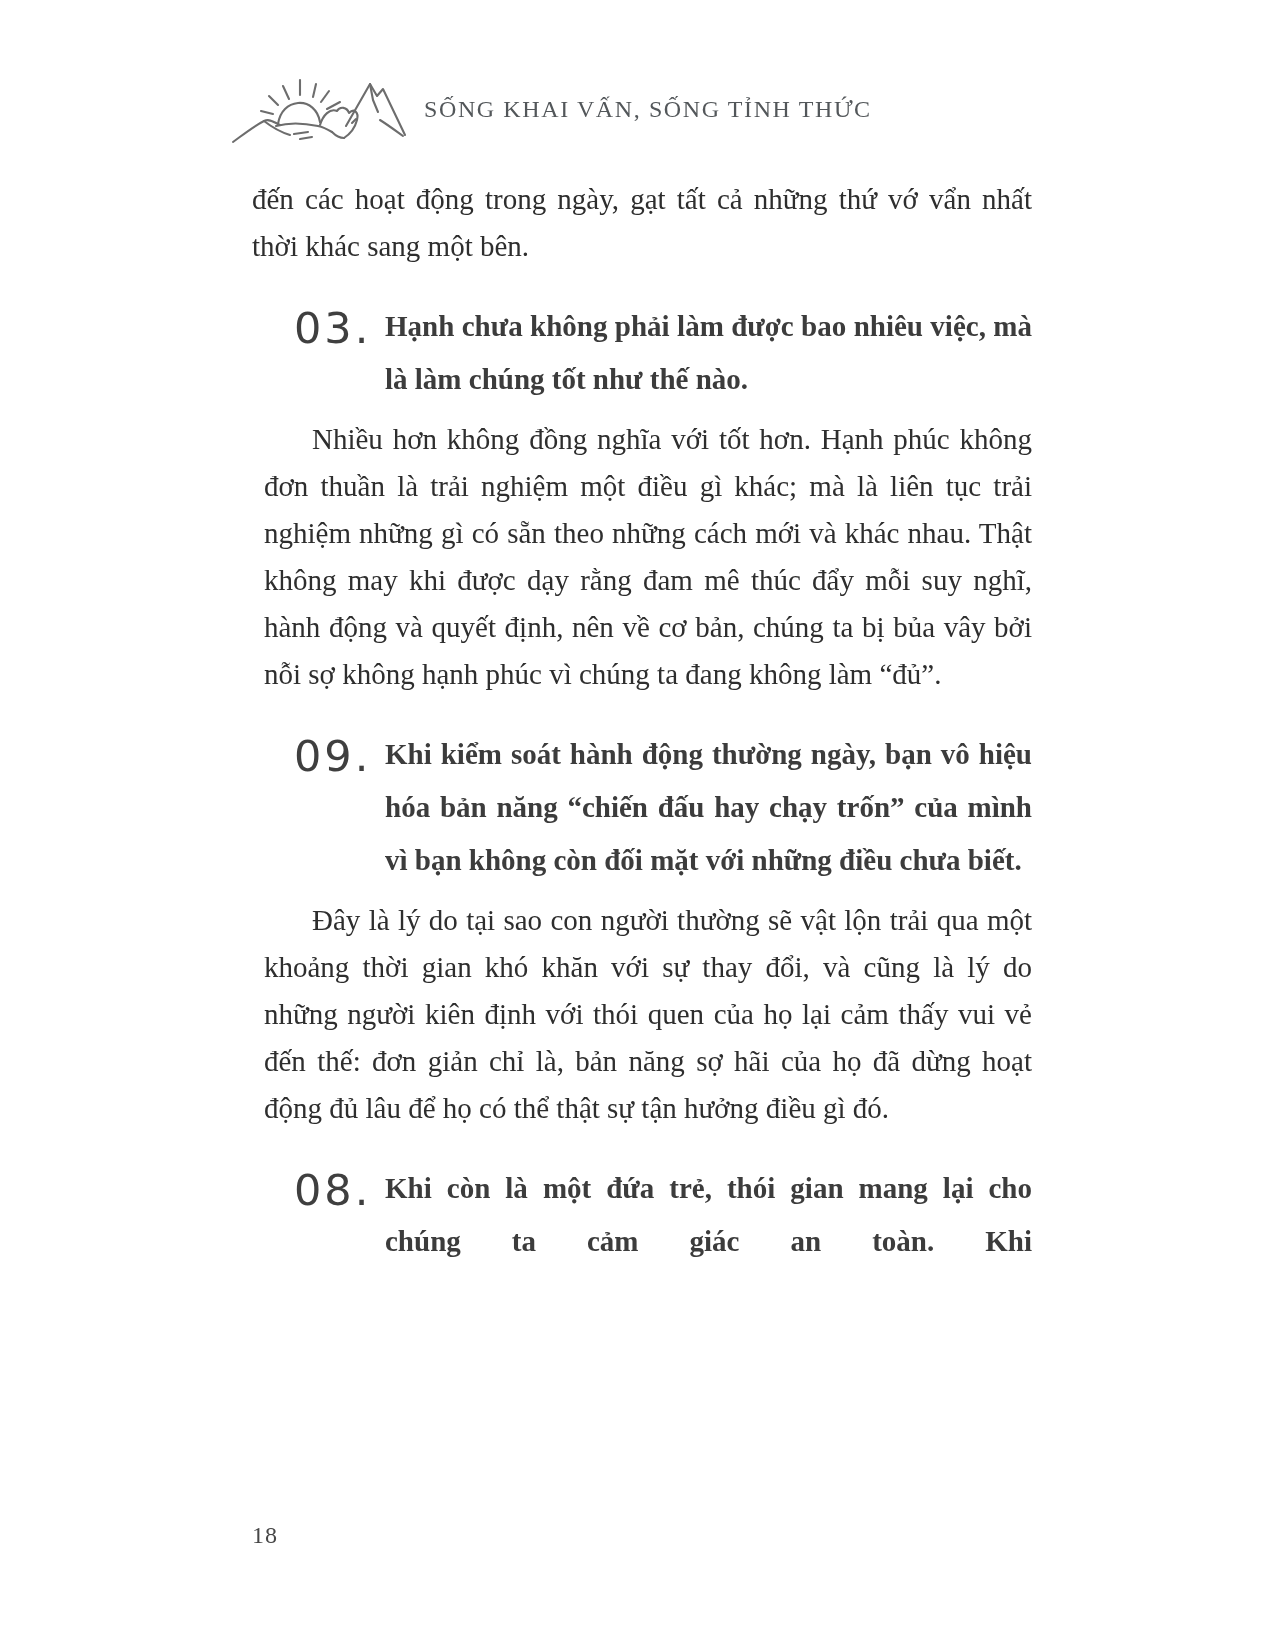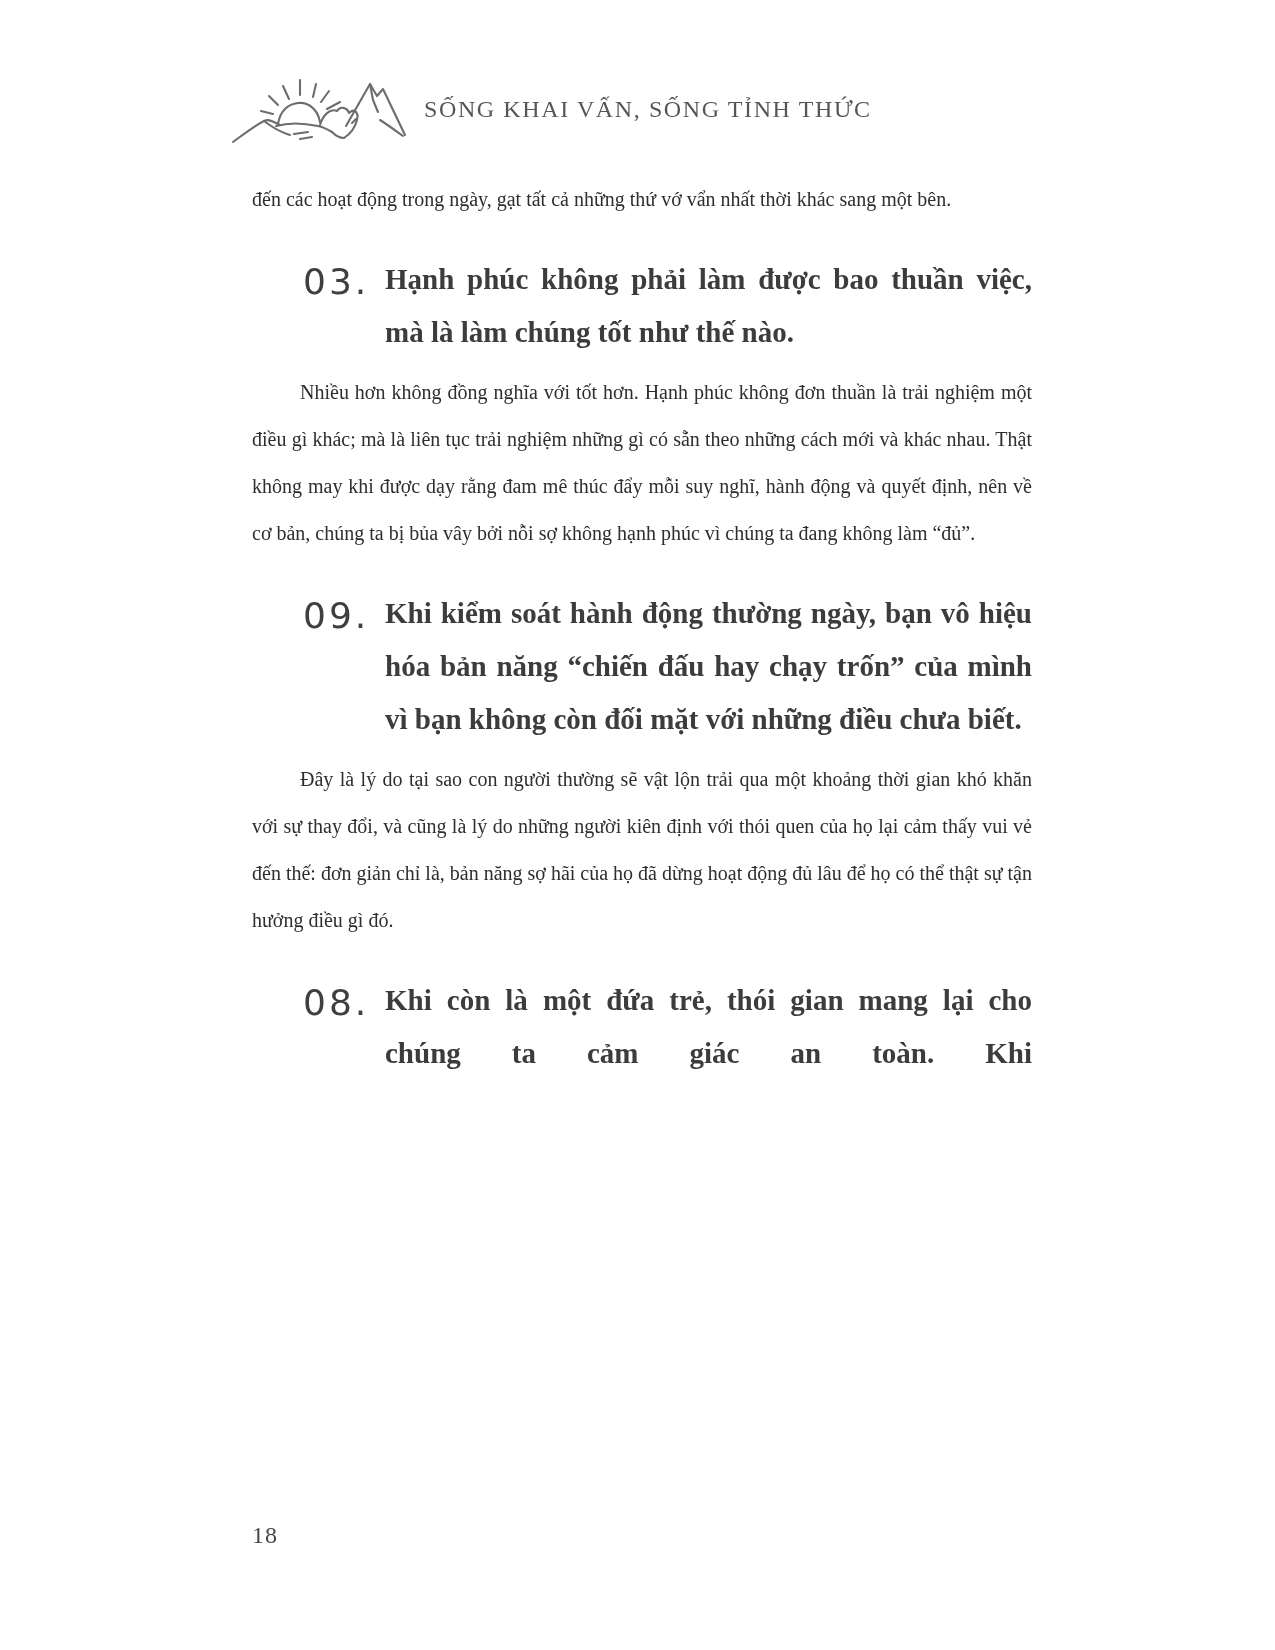--- a/index.html
+++ b/index.html
@@ -40,48 +40,47 @@
   }
   
   .content {
     position: absolute;
     top: 176px;
     left: 252px;
     width: 780px;
   }
   .para {
     margin: 0 0 30px 0;
-    font-size: 20px;
+    font-size: 29px;
     line-height: 47px;
     text-align: justify;
     color: #2e2e2e;
   }
-  .para.indent { text-indent: 48px; }
+  .para.indent { text-indent: 48px; margin-left: 12px; }
   .heading {
     position: relative;
     margin: 30px 0 10px 0;
     padding-left: 133px;
     font-size: 29px;
     line-height: 53px;
     font-weight: bold;
     color: #3c3c3c;
     text-align: justify;
   }
   .heading.justify-last { text-align-last: justify; }
   .heading-number {
     position: absolute;
     left: 42px;
     top: 2px;
     font-family: "DejaVu Sans", sans-serif;
     font-weight: 500;
-    font-size: 36px;
+    font-size: 43px;
     line-height: 53px;
     letter-spacing: 3px;
     color: #3f3f3f;
-    margin-left: 9px;
   }
   
   .page-footer {
     position: absolute;
     top: 1522px;
     left: 252px;
     width: 780px;
   }
   .page-number {
     font-size: 24px;
@@ -124,21 +123,21 @@
         <path d="M152 58 C160 63 168 69 175 74"></path>
 
         <path d="M124 61 L128 57"></path>
       </svg>
     </span>
     <span class="header-title">SỐNG KHAI VẤN, SỐNG TỈNH THỨC</span>
   </header>
 
   <main class="content" id="content">
       <p class="para">đến các hoạt động trong ngày, gạt tất cả những thứ vớ vẩn nhất thời khác sang một bên.</p>
-      <div class="heading"><span class="heading-number">03.</span><span>Hạnh phúc không phải làm được bao thuần việc, mà là làm chúng tốt như thế nào.</span></div>
+      <div class="heading"><span class="heading-number">03.</span><span>Hạnh chưa không phải làm được bao nhiêu việc, mà là làm chúng tốt như thế nào.</span></div>
       <p class="para indent">Nhiều hơn không đồng nghĩa với tốt hơn. Hạnh phúc không đơn thuần là trải nghiệm một điều gì khác; mà là liên tục trải nghiệm những gì có sẵn theo những cách mới và khác nhau. Thật không may khi được dạy rằng đam mê thúc đẩy mỗi suy nghĩ, hành động và quyết định, nên về cơ bản, chúng ta bị bủa vây bởi nỗi sợ không hạnh phúc vì chúng ta đang không làm “đủ”.</p>
       <div class="heading"><span class="heading-number">09.</span><span>Khi kiểm soát hành động thường ngày, bạn vô hiệu hóa bản năng “chiến đấu hay chạy trốn” của mình vì bạn không còn đối mặt với những điều chưa biết.</span></div>
       <p class="para indent">Đây là lý do tại sao con người thường sẽ vật lộn trải qua một khoảng thời gian khó khăn với sự thay đổi, và cũng là lý do những người kiên định với thói quen của họ lại cảm thấy vui vẻ đến thế: đơn giản chỉ là, bản năng sợ hãi của họ đã dừng hoạt động đủ lâu để họ có thể thật sự tận hưởng điều gì đó.</p>
       <div class="heading justify-last"><span class="heading-number">08.</span><span>Khi còn là một đứa trẻ, thói gian mang lại cho chúng ta cảm giác an toàn. Khi</span></div>
     </main>
 
   <footer class="page-footer">
     <span class="page-number">18</span>
   </footer>
 

